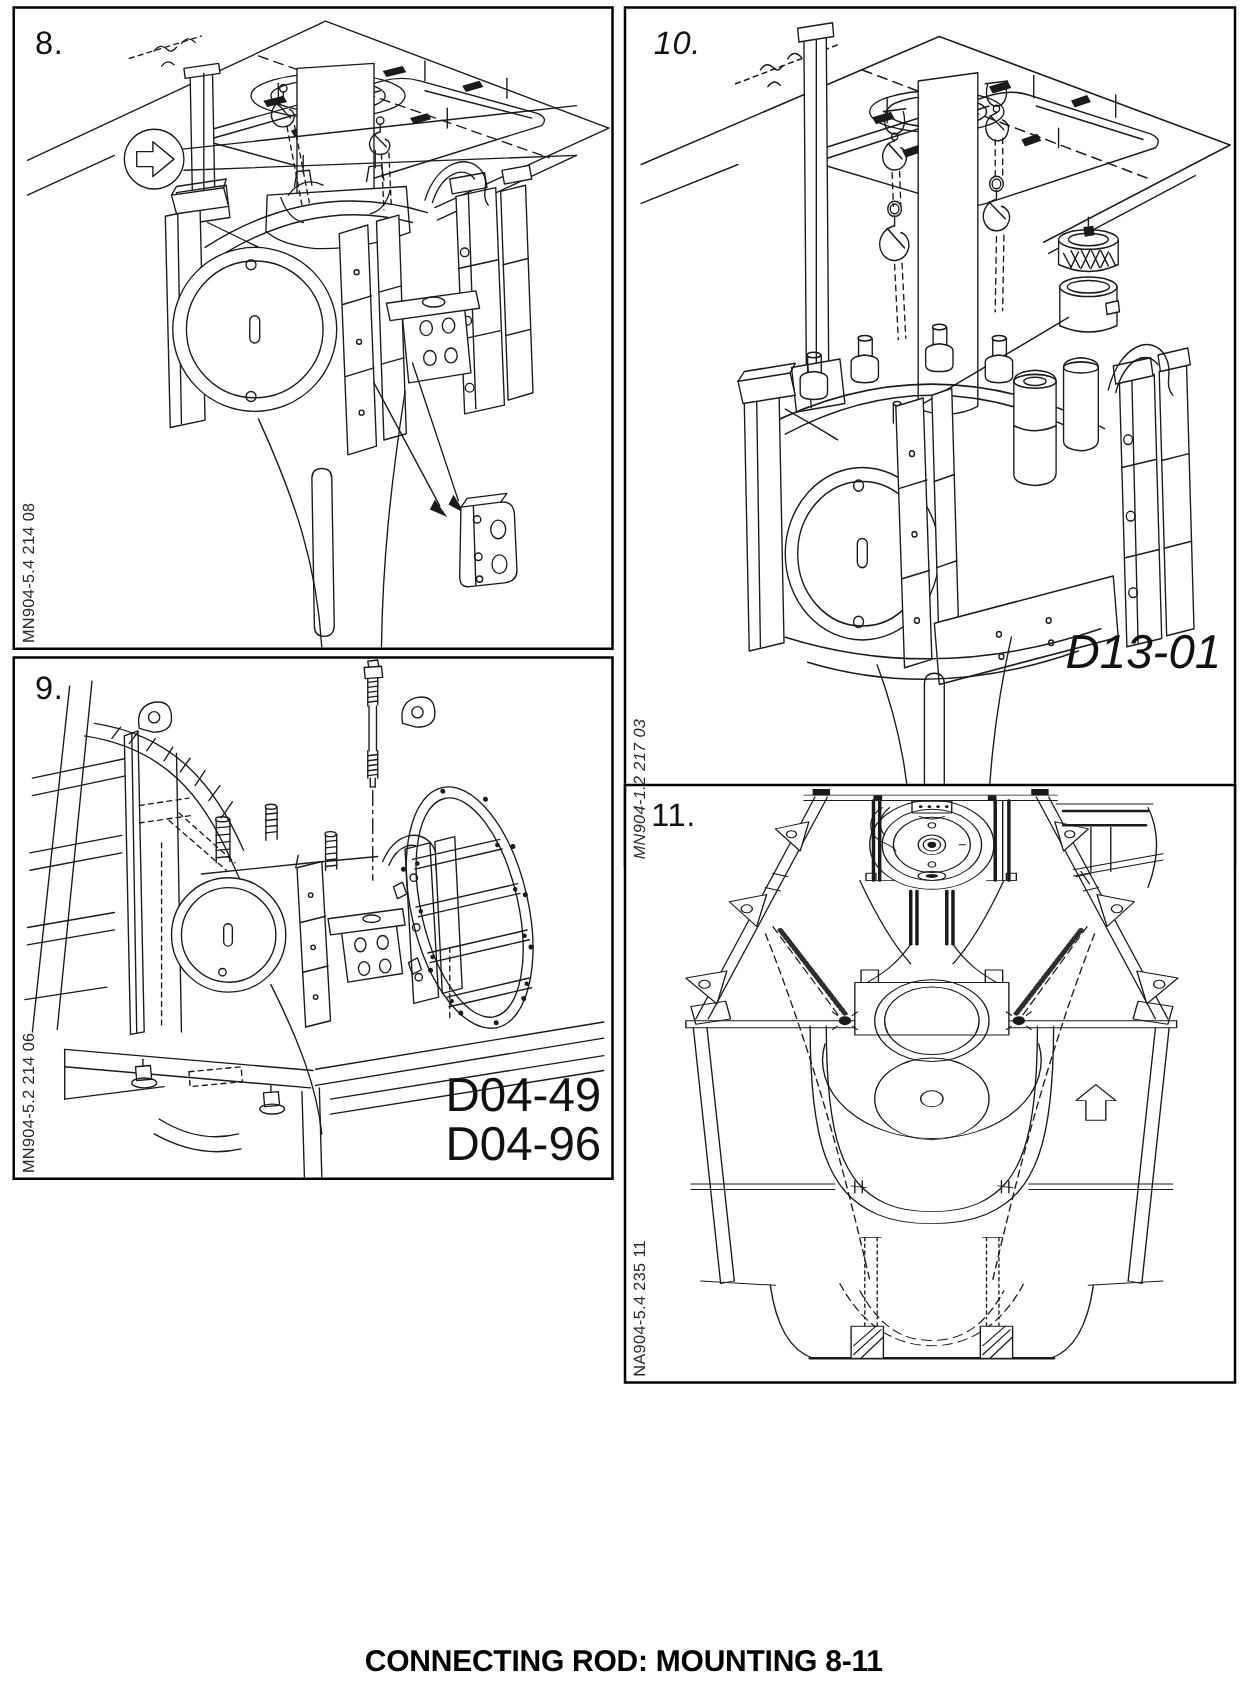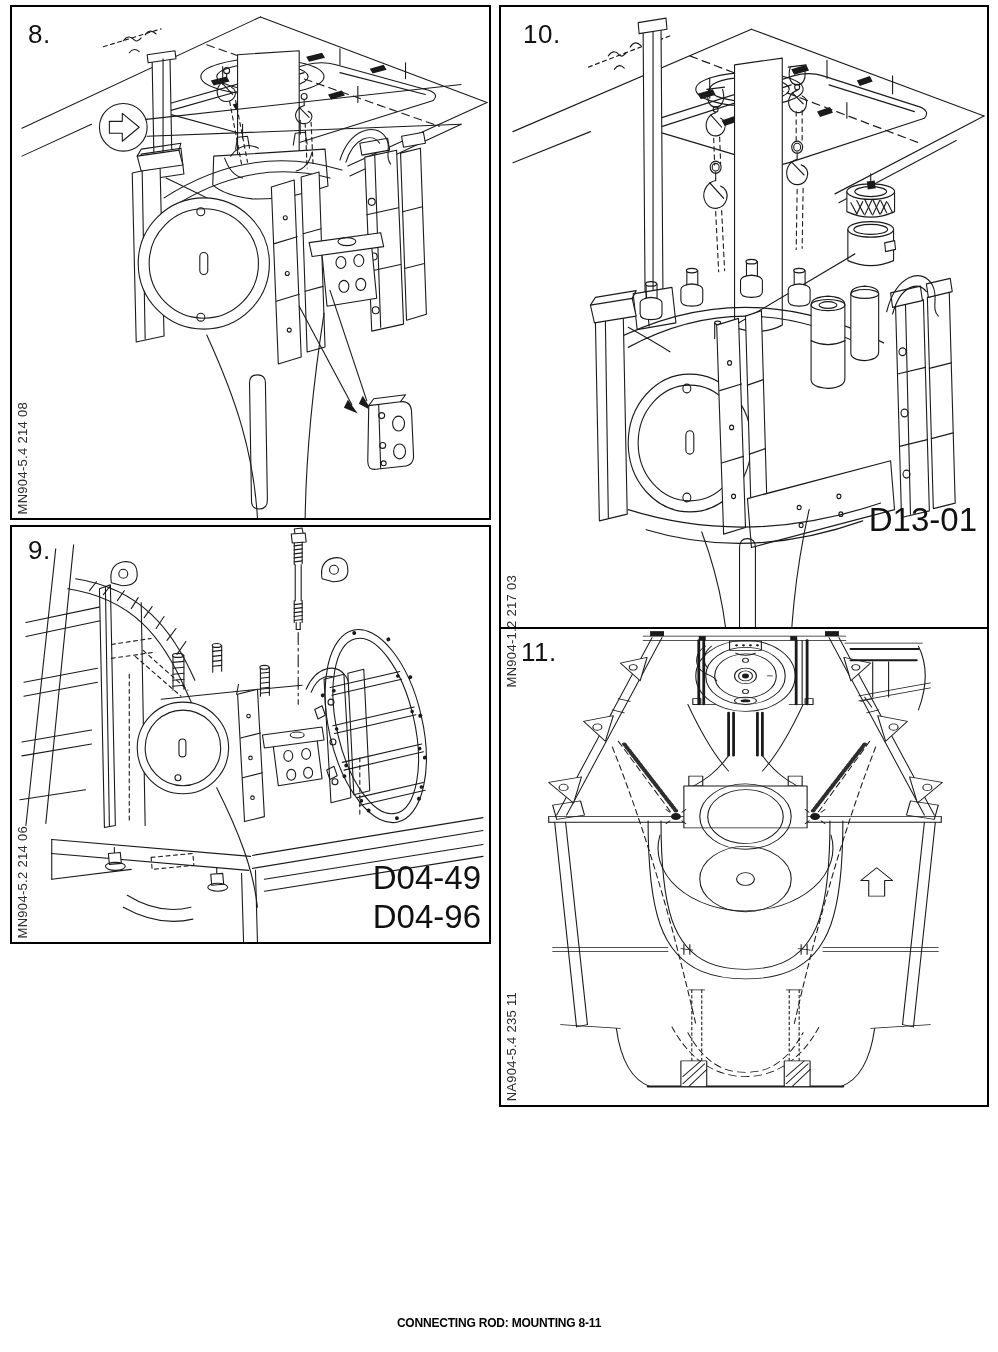--- a/index.html
+++ b/index.html
@@ -1,30 +1,30 @@
 <!DOCTYPE html>
 <html><head>
 <meta charset="utf-8">
 <style>
   html,body{margin:0;padding:0;background:#fff;}
   .page{position:relative;width:998px;height:1352px;background:#fff;overflow:hidden;
         font-family:"Liberation Sans",sans-serif;color:#111;}
   .panel{position:absolute;border:2px solid #000;background:#fff;box-sizing:border-box;}
   #panel8 {left:10px;  top:5px;   width:481px; height:515px;}
-  #panel10{left:499px; top:5px;   width:490px; height:688px;}
+  #panel10{left:499px; top:5px;   width:490px; height:688px;font-style:italic;}
   #panel9 {left:10px;  top:525px; width:481px; height:419px;}
   #panel11{left:499px; top:627px; width:490px; height:480px;}
   .pnum{position:absolute;font-size:26px;letter-spacing:0.5px;color:#111;z-index:3;}
   .scode{position:absolute;left:3px;bottom:4px;font-size:13px;color:#2b2b2b;
          writing-mode:vertical-rl;transform:rotate(180deg);letter-spacing:0.3px;z-index:3;}
-  .fig-label{position:absolute;font-size:33px;color:#111;z-index:3;}
+  .fig-label{position:absolute;font-size:38px;color:#111;z-index:3;}
   #panel10 .fig-label{right:10px;top:494px;}
   #panel9 .fig-label{right:8px;top:331px;line-height:39px;}
   .caption{position:absolute;left:0;right:0;top:1316px;text-align:center;
-           font-size:12px;font-weight:700;letter-spacing:-0.2px;color:#000;}
+           font-size:24px;font-weight:700;letter-spacing:-0.2px;color:#000;}
   .art{display:block;width:100%;height:100%;}
   .art path,.art circle,.art ellipse,.art rect,.art line,.art polyline,.art polygon{
     fill:none;stroke:#1a1a1a;stroke-width:1.1;stroke-linecap:round;stroke-linejoin:round;}
   .art .w{fill:#ffffff;}
   .art .k{fill:#1a1a1a;stroke:none;}
   .art .dash{stroke-dasharray:8 5;}
   .art .dash2{stroke-dasharray:4 3.5;}
   .art .dd{stroke-dasharray:12 4 2.5 4;}
   .art .thick{stroke-width:2.8;}
   .art .chain{stroke-width:4.5;stroke-dasharray:2 2.6;stroke:#2e2e2e;}

